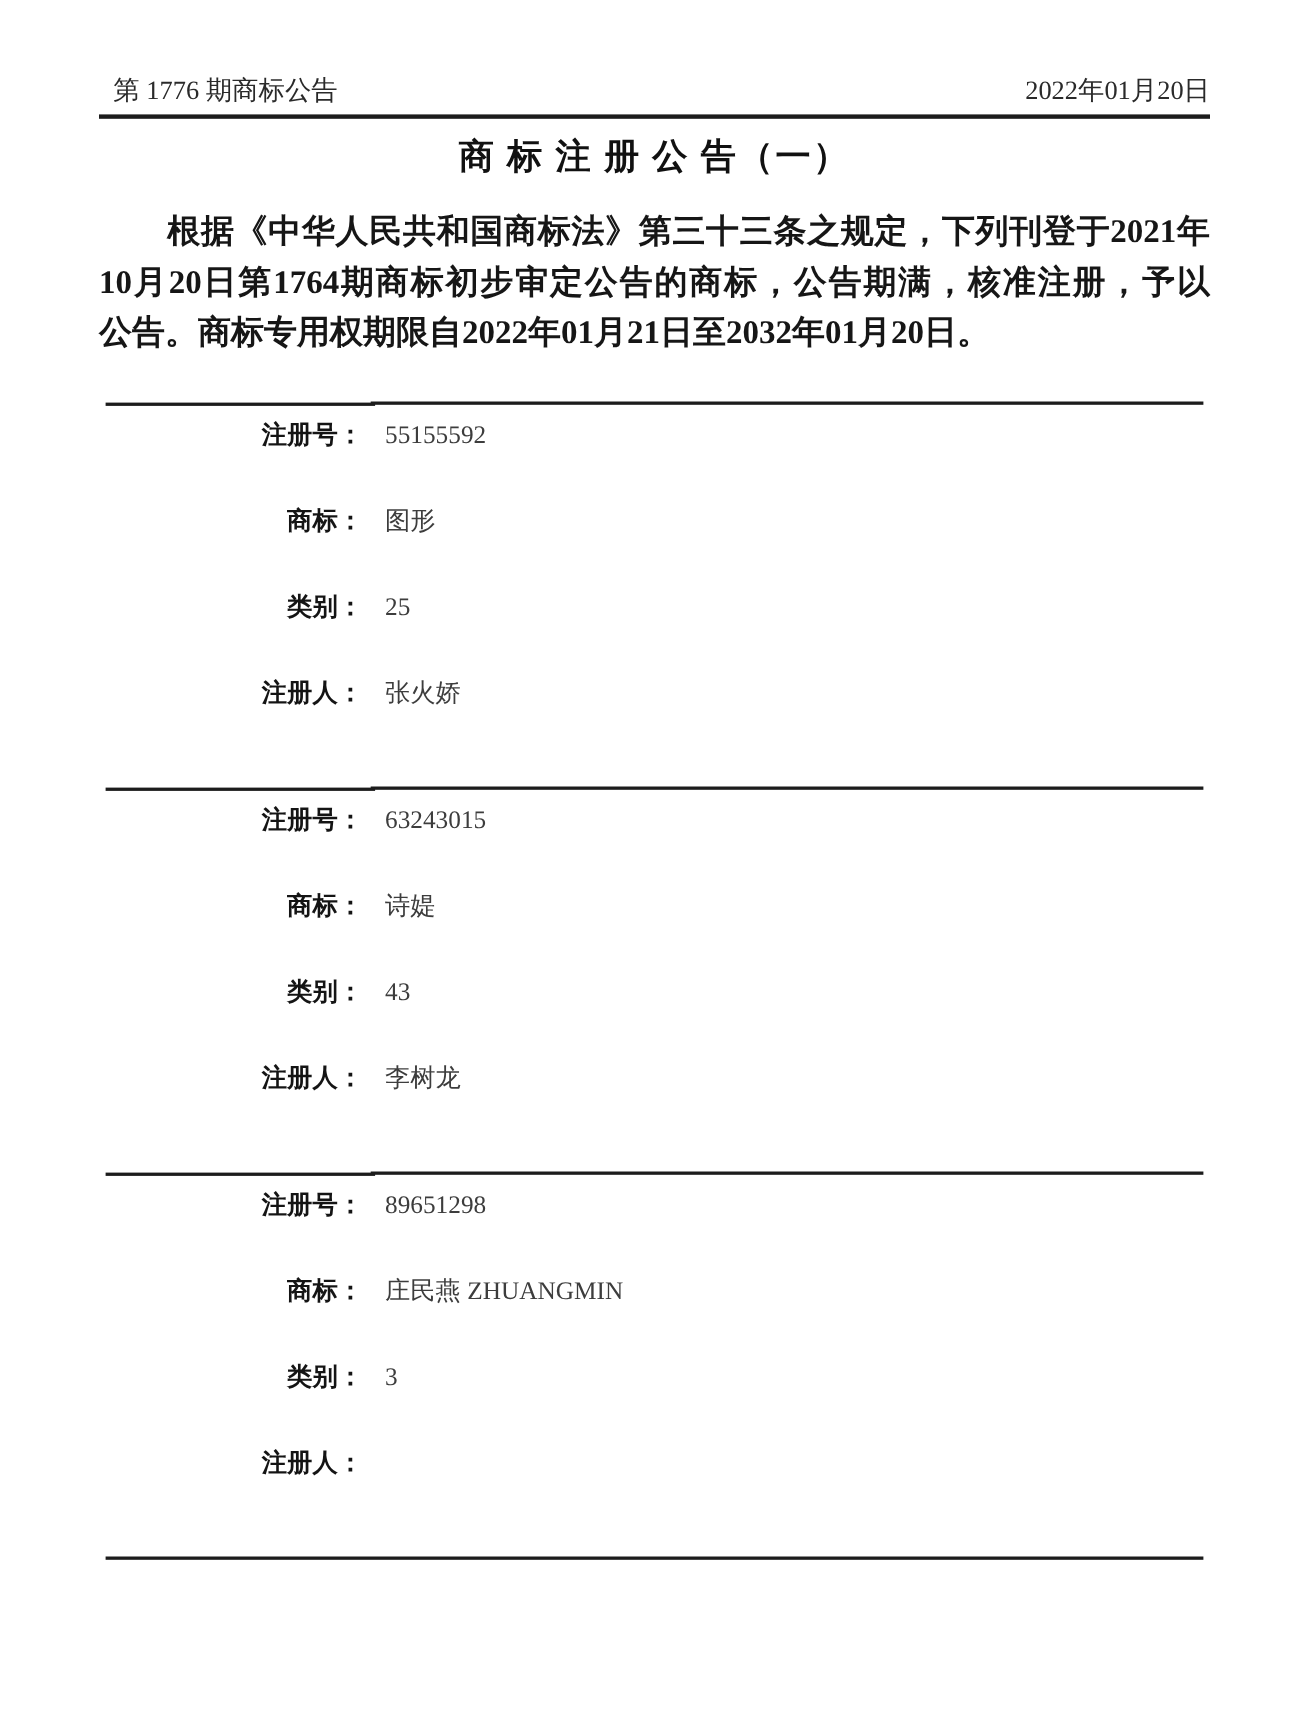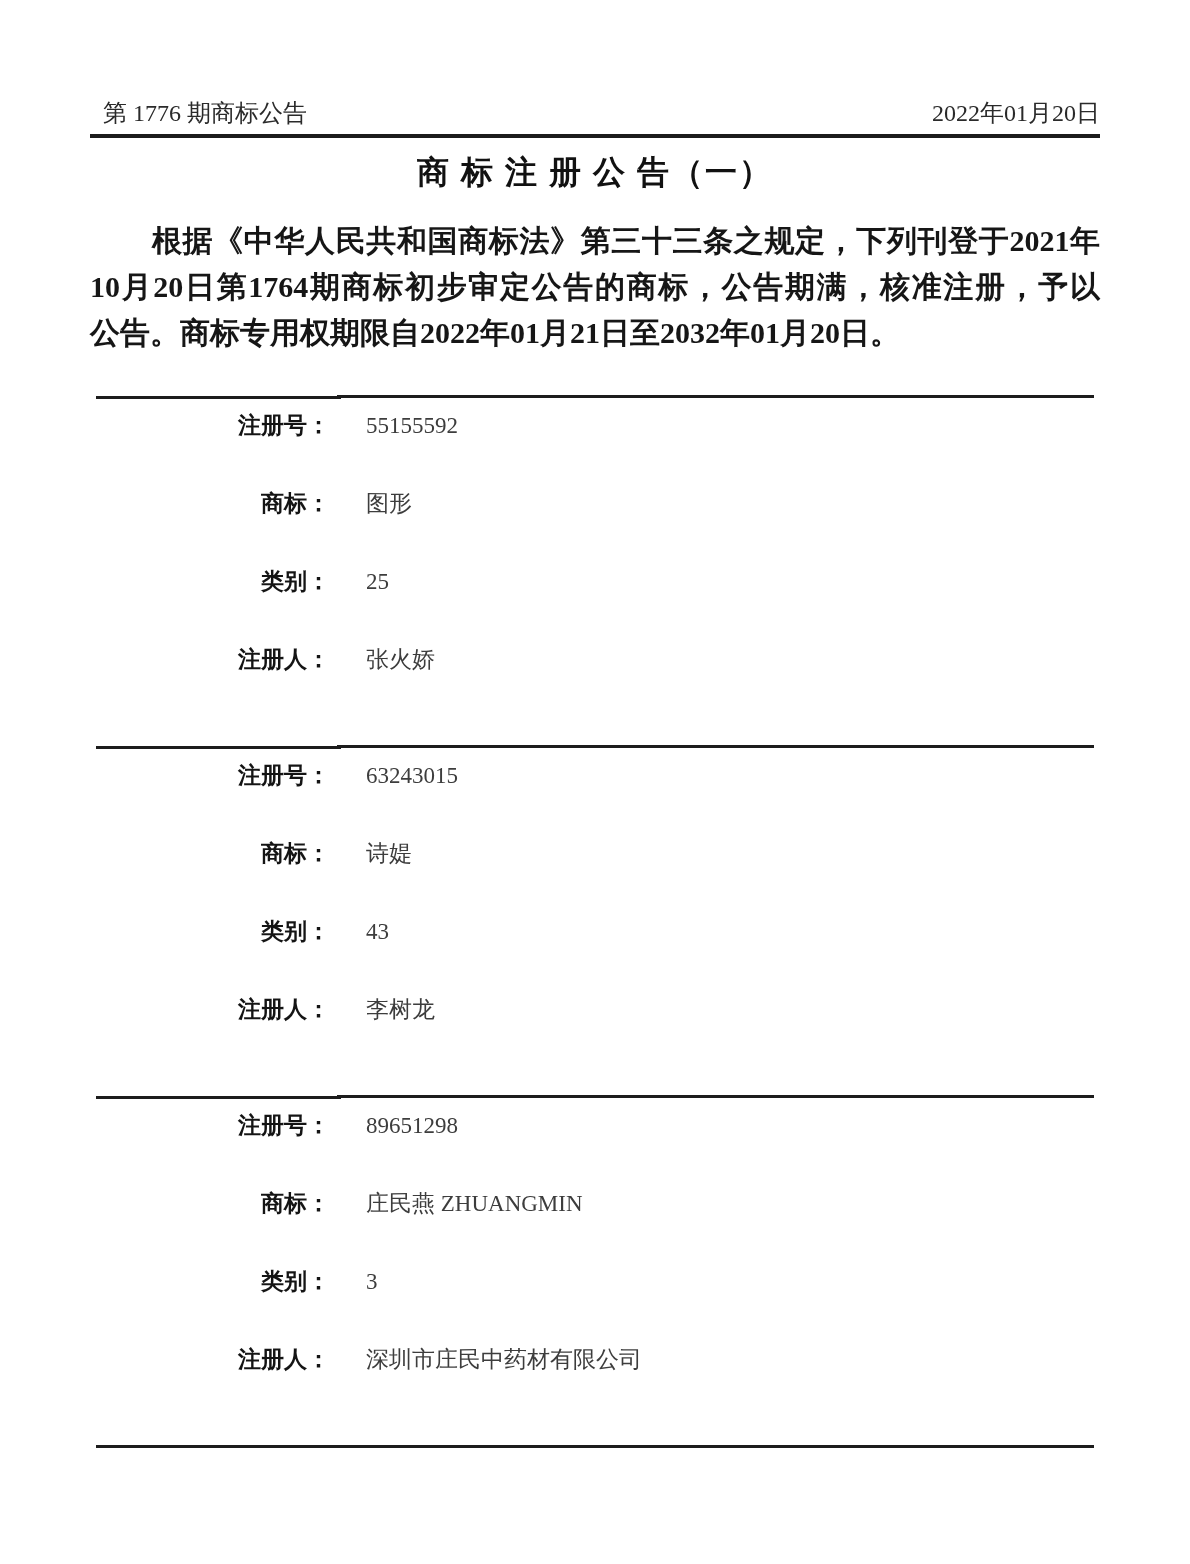--- a/index.html
+++ b/index.html
@@ -13,21 +13,21 @@
     padding: 0 90px;
     font-family: "Liberation Serif", "DejaVu Serif", serif;
     color: #1c1c1c;
     overflow: hidden;
   }
   
   .header {
     display: flex;
     justify-content: space-between;
     align-items: flex-end;
-    padding: 98px 0 0 13px;
+    padding: 68px 0 0 13px;
     font-size: 24px;
     line-height: 30px;
     color: #2a2a2a;
   }
   .header-rule {
     margin-top: 6px;
     height: 4px;
     background: #1c1c1c;
   }
   
@@ -67,21 +67,21 @@
   }
   .row.first-row { margin-top: 12px; }
   .flabel {
     width: 240px;
     text-align: right;
     font-weight: bold;
     color: #141414;
     flex: none;
   }
   .fvalue {
-    margin-left: 36px;
+    margin-left: 20px;
     color: #3d3d3d;
     font-weight: normal;
   }
   .bottom-rule { height: 3px; background: #1c1c1c; margin: 0 6px; }
 </style>
 </head>
 <body>
 
 <div class="page">
 
@@ -159,21 +159,20 @@
       <div class="row">
         <span class="flabel">商标：</span>
         <span class="fvalue">庄民燕 ZHUANGMIN</span>
       </div>
       <div class="row">
         <span class="flabel">类别：</span>
         <span class="fvalue">3</span>
       </div>
       <div class="row">
         <span class="flabel">注册人：</span>
-        <span class="fvalue">深圳市庄民中药材有限公司</span>
       </div>
     </section>
 
   </div>
 
   <div class="bottom-rule"></div>
 
 </div>
 
 </body></html>

